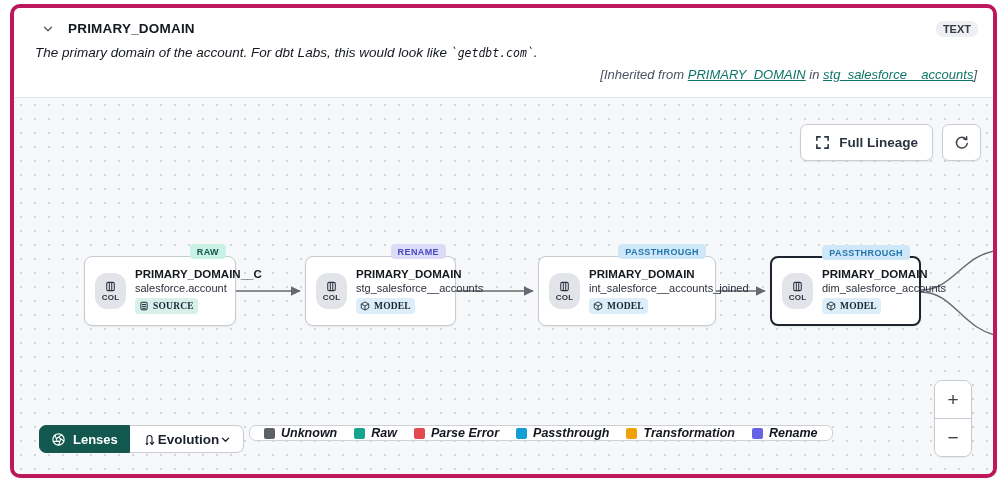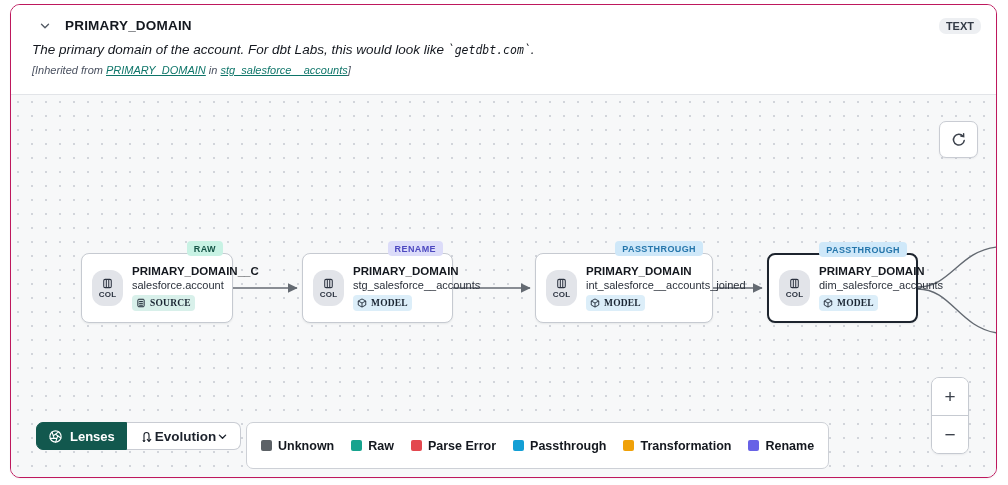--- a/index.html
+++ b/index.html
@@ -1,31 +1,31 @@
 <!DOCTYPE html>
 <html><head>
 <meta charset="utf-8">
 <style>
   * { box-sizing: border-box; }
   html,body { margin:0; padding:0; width:1008px; height:485px; background:#fff;
     font-family:"Liberation Sans", sans-serif; overflow:hidden; position:relative; }
   .panel { position:absolute; left:10px; top:4px; width:987px; height:474px;
-    background:#fff; border:1px solid #be185d; border-radius:10px; overflow:hidden;
+    background:#fff; border:4px solid #be185d; border-radius:10px; overflow:hidden;
     box-shadow:0 1px 2px rgba(20,24,31,.05); }
 
   
   .hdr { position:relative; height:89px; background:#fff; }
   .title-row { display:flex; align-items:center; padding:13px 16px 0 27px; }
   .chev { width:14px; height:14px; color:#555c66; margin-right:13px; flex:0 0 auto; }
   .title { font-weight:700; font-size:13.5px; color:#14181f; letter-spacing:.2px; }
   .text-badge { position:absolute; right:15px; top:13px; background:#edeff2; color:#343b46;
     font-size:11px; font-weight:600; padding:2px 7px; border-radius:7px; }
   .desc { padding:9px 16px 0 21px; font-style:italic; font-size:13.5px; color:#14181f; }
   .desc code { font-family:"DejaVu Sans Mono", monospace; font-weight:400; font-size:11.5px; font-style:italic; }
-  .inherited { padding:7px 16px 0 21px; font-style:italic; font-size:11px; color:#4a5160; }
+  .inherited { padding:7px 16px 0 21px; font-style:italic; font-size:13px; color:#4a5160;text-align:right; }
   .inherited a { color:#0e7569; text-decoration:underline; cursor:pointer; }
 
   
   .canvas { position:absolute; left:0; top:89px; width:985px; height:384px;
     background-color:#f7f8f9; border-top:1px solid #e2e4e8;
     background-image:radial-gradient(circle, #d2d5db 1px, transparent 1.2px);
     background-size:14px 14px; }
   .edges { position:absolute; left:0; top:0; pointer-events:none; }
 
   
@@ -63,23 +63,23 @@
   
   .lens-row { position:absolute; left:25px; top:327px; display:flex; align-items:stretch; height:28px; }
   .btn-lenses { display:flex; align-items:center; gap:7px; background:#12584e; color:#fff;
     border:1px solid #12584e; border-radius:7px 0 0 7px; padding:0 11px;
     font-size:13px; font-weight:700; cursor:pointer; }
   .btn-evolution { display:flex; align-items:center; gap:1px; background:#fff; color:#1c222c;
     border:1px solid #c9ccd3; border-left:none; border-radius:0 7px 7px 0; padding:0 12px;
     font-size:13.5px; font-weight:600; cursor:pointer; }
 
   
-  .legend { position:absolute; left:235px; top:327px; height:47px; background:#fff;
+  .legend { position:absolute; left:235px; top:327px; height:16px; background:#fff;
     border:1px solid #cdd0d6; border-radius:7px; display:flex; align-items:center;
-    gap:17px; padding:0 14px; }
+    gap:17px; padding:0 14px;font-style:italic; }
   .leg-item { display:flex; align-items:center; gap:6px; }
   .leg-chip { width:11px; height:11px; border-radius:2px; flex:0 0 auto; }
   .leg-label { font-size:12.5px; font-weight:600; color:#14181f; white-space:nowrap; }
 
   
   .zoomctl { position:absolute; left:920px; top:282px; width:38px; height:77px;
     background:#fff; border:1px solid #c6cad1; border-radius:8px; display:flex;
     flex-direction:column; overflow:hidden; box-shadow:0 1px 2px rgba(20,24,31,.06); }
   .zoomctl button { flex:1; border:none; background:#fff; font-size:19px; color:#3c424c;
     cursor:pointer; line-height:1; font-family:"Liberation Sans", sans-serif; }
@@ -119,20 +119,26 @@
       <g stroke="#646a72" stroke-width="1.4" fill="none">
         <line x1="222" y1="193" x2="286" y2="193" marker-end="url(#arw)"></line>
         <line x1="442" y1="193" x2="519" y2="193" marker-end="url(#arw)"></line>
         <line x1="702" y1="193" x2="751" y2="193" marker-end="url(#arw)"></line>
         <path d="M907 192 C940 192 948 156 986 152"></path>
         <path d="M907 194 C940 194 948 232 986 238"></path>
       </g>
     </svg>
 
     <div class="tool-row">
+      <button class="btn-full">
+        <svg width="15" height="15" viewBox="0 0 16 16" fill="none" stroke="#2b3340" stroke-width="1.7" stroke-linecap="round">
+            <path d="M2 5.5 V2 H5.5 M10.5 2 H14 V5.5 M14 10.5 V14 H10.5 M5.5 14 H2 V10.5"></path>
+          </svg>
+        <span>Full Lineage</span>
+      </button>
       <button class="btn-refresh">
         <svg width="16" height="16" viewBox="0 0 16 16" fill="none" stroke="#3c424c" stroke-width="1.5" stroke-linecap="round">
             <path d="M13.2 8.6 A5.4 5.4 0 1 1 12 4.2"></path>
             <path d="M12.6 1.6 L12.7 4.6 L9.8 4.0" stroke-width="1.4" fill="none"></path>
           </svg>
       </button>
     </div>
 
     <div class="node" style="left:70px; top:158px; width:152px;">
       <span class="tag tag-raw">RAW</span>

